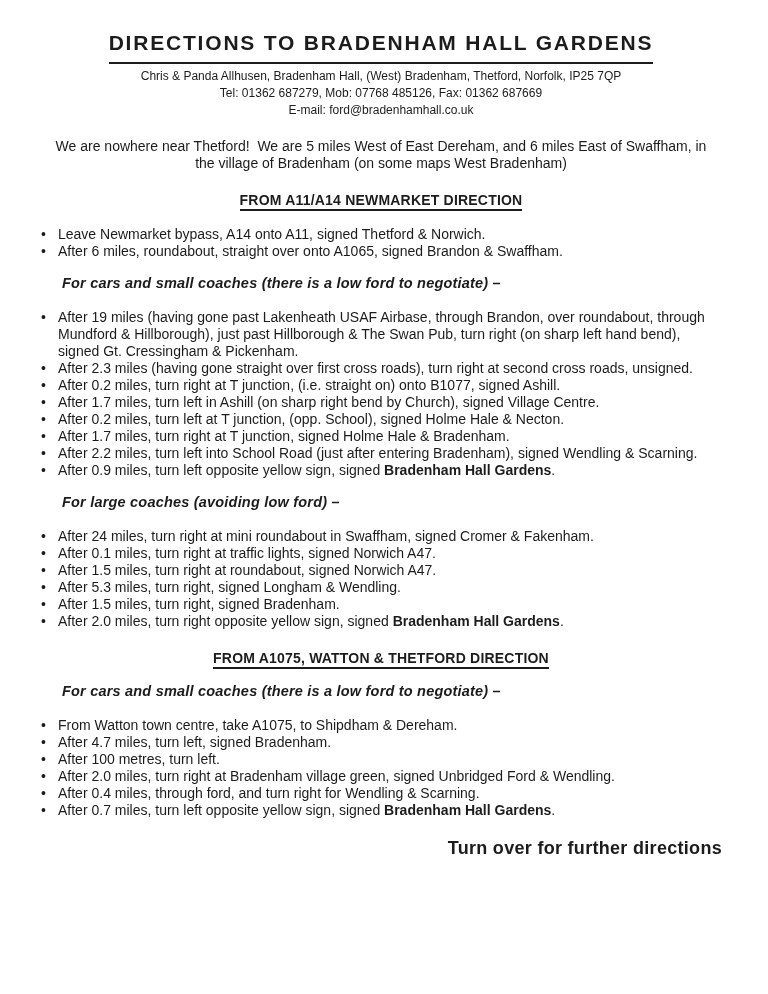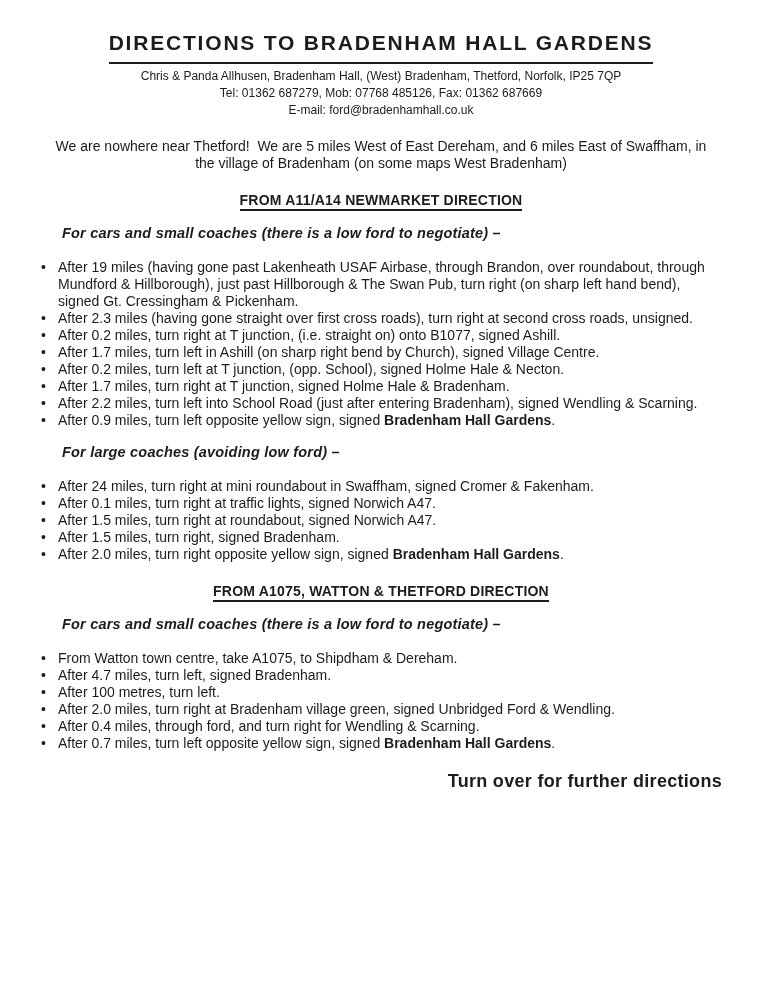--- a/index.html
+++ b/index.html
@@ -107,36 +107,41 @@
   <p class="contact">
     <span>Chris &amp; Panda Allhusen, Bradenham Hall, (West) Bradenham, Thetford, Norfolk, IP25 7QP</span><br>
     <span>Tel: 01362 687279, Mob: 07768 485126, Fax: 01362 687669</span><br>
     <span>E-mail: ford@bradenhamhall.co.uk</span>
   </p>
 
   <p class="intro">We are nowhere near Thetford!&nbsp; We are 5 miles West of East Dereham, and 6 miles East of Swaffham, in the village of Bradenham (on some maps West Bradenham)</p>
 
   <div id="sections">
       <h2 class="section-heading"><span class="uline">FROM A11/A14 NEWMARKET DIRECTION</span></h2>
+      <ul class="directions">
+        <li><span>Leave Newmarket bypass, A14 onto A11, signed Thetford &amp; Norwich.</span></li>
+        <li><span>After 6 miles, roundabout, straight over onto A1065, signed Brandon &amp; Swaffham.</span></li>
+      </ul>
       <h3 class="group-subheading">For cars and small coaches (there is a low ford to negotiate) –</h3>
       <ul class="directions">
         <li><span>After 19 miles (having gone past Lakenheath USAF Airbase, through Brandon, over roundabout, through Mundford &amp; Hillborough), just past Hillborough &amp; The Swan Pub, turn right (on sharp left hand bend), signed Gt. Cressingham &amp; Pickenham.</span></li>
         <li><span>After 2.3 miles (having gone straight over first cross roads), turn right at second cross roads, unsigned.</span></li>
         <li><span>After 0.2 miles, turn right at T junction, (i.e. straight on) onto B1077, signed Ashill.</span></li>
         <li><span>After 1.7 miles, turn left in Ashill (on sharp right bend by Church), signed Village Centre.</span></li>
         <li><span>After 0.2 miles, turn left at T junction, (opp. School), signed Holme Hale &amp; Necton.</span></li>
         <li><span>After 1.7 miles, turn right at T junction, signed Holme Hale &amp; Bradenham.</span></li>
         <li><span>After 2.2 miles, turn left into School Road (just after entering Bradenham), signed Wendling &amp; Scarning.</span></li>
         <li><span>After 0.9 miles, turn left opposite yellow sign, signed </span><span class="b">Bradenham Hall Gardens</span><span>.</span></li>
       </ul>
       <h3 class="group-subheading">For large coaches (avoiding low ford) –</h3>
       <ul class="directions">
         <li><span>After 24 miles, turn right at mini roundabout in Swaffham, signed Cromer &amp; Fakenham.</span></li>
         <li><span>After 0.1 miles, turn right at traffic lights, signed Norwich A47.</span></li>
         <li><span>After 1.5 miles, turn right at roundabout, signed Norwich A47.</span></li>
+        <li><span>After 5.3 miles, turn right, signed Longham &amp; Wendling.</span></li>
         <li><span>After 1.5 miles, turn right, signed Bradenham.</span></li>
         <li><span>After 2.0 miles, turn right opposite yellow sign, signed </span><span class="b">Bradenham Hall Gardens</span><span>.</span></li>
       </ul>
       <h2 class="section-heading"><span class="uline">FROM A1075, WATTON &amp; THETFORD DIRECTION</span></h2>
       <h3 class="group-subheading">For cars and small coaches (there is a low ford to negotiate) –</h3>
       <ul class="directions">
         <li><span>From Watton town centre, take A1075, to Shipdham &amp; Dereham.</span></li>
         <li><span>After 4.7 miles, turn left, signed Bradenham.</span></li>
         <li><span>After 100 metres, turn left.</span></li>
         <li><span>After 2.0 miles, turn right at Bradenham village green, signed Unbridged Ford &amp; Wendling.</span></li>

